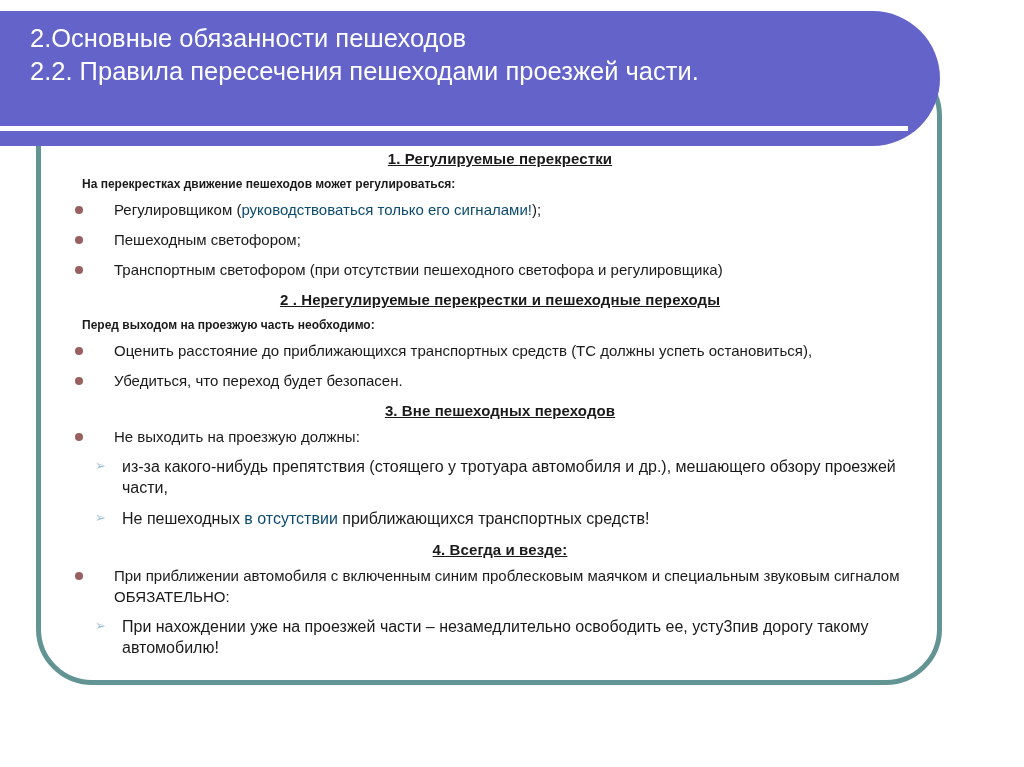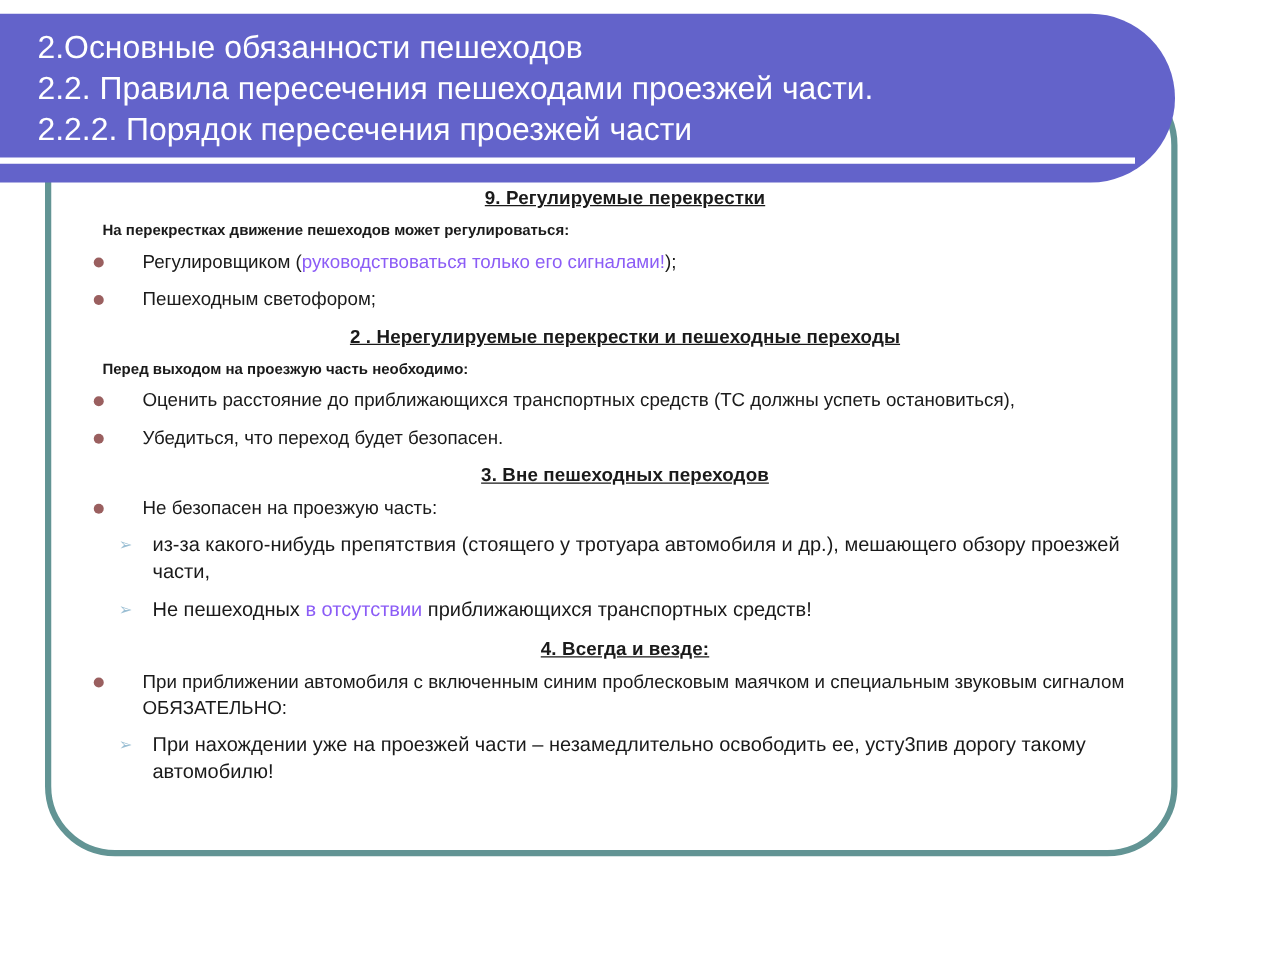--- a/index.html
+++ b/index.html
@@ -141,64 +141,64 @@
   ul.b2 > li::before {
     content: "\27A2";
     position: absolute;
     left: 35px;
     top: -1px;
     font-size: 13px;
     color: #9bbfd4;
     line-height: 21px;
   }
 
-  .red { color: #8b5cf6; }
+  .red { color: #0c4a6e; }
 
   .grp { margin: 0; padding: 0; }
 </style>
 </head>
 <body>
 
 <div class="slide">
 
   <div class="frame"></div>
 
   <div class="header-pill"></div>
   <div class="header-underline"></div>
 
   <div class="header-text">
     <div>2.Основные обязанности пешеходов</div>
     <div>2.2. Правила пересечения пешеходами проезжей части.</div>
-    <div>2.2.2. Порядок пересечения проезжей части</div>
   </div>
 
   <div class="content">
 
     <div class="grp">
-      <p class="sec-head">9.   Регулируемые перекрестки</p>
+      <p class="sec-head">1.   Регулируемые перекрестки</p>
       <p class="lead">На перекрестках движение пешеходов может регулироваться:</p>
       <ul class="b1">
         <li><span>Регулировщиком (</span><span class="red">руководствоваться только его сигналами!</span><span>);</span></li>
         <li><span>Пешеходным светофором;</span></li>
+        <li><span>Транспортным светофором  (при отсутствии пешеходного светофора и регулировщика)</span></li>
       </ul>
     </div>
 
     <div class="grp">
       <p class="sec-head pad-top">2 . Нерегулируемые перекрестки и пешеходные переходы</p>
       <p class="lead">Перед выходом на проезжую часть необходимо:</p>
       <ul class="b1">
         <li><span>Оценить расстояние до приближающихся транспортных средств (ТС должны успеть остановиться),</span></li>
         <li><span>Убедиться, что переход будет безопасен.</span></li>
       </ul>
     </div>
 
     <div class="grp">
       <p class="sec-head pad-top">3. Вне пешеходных переходов</p>
       <ul class="b1">
-        <li><span>Не безопасен на проезжую часть:</span></li>
+        <li><span>Не выходить на проезжую должны:</span></li>
       </ul>
       <ul class="b2">
         <li><span>из-за какого-нибудь препятствия (стоящего у тротуара автомобиля и др.), мешающего обзору проезжей части,</span></li>
         <li><span>Не пешеходных </span><span class="red">в отсутствии</span><span> приближающихся транспортных средств!</span></li>
       </ul>
     </div>
 
     <div class="grp">
       <p class="sec-head pad-top">4. Всегда и везде:</p>
       <ul class="b1">

